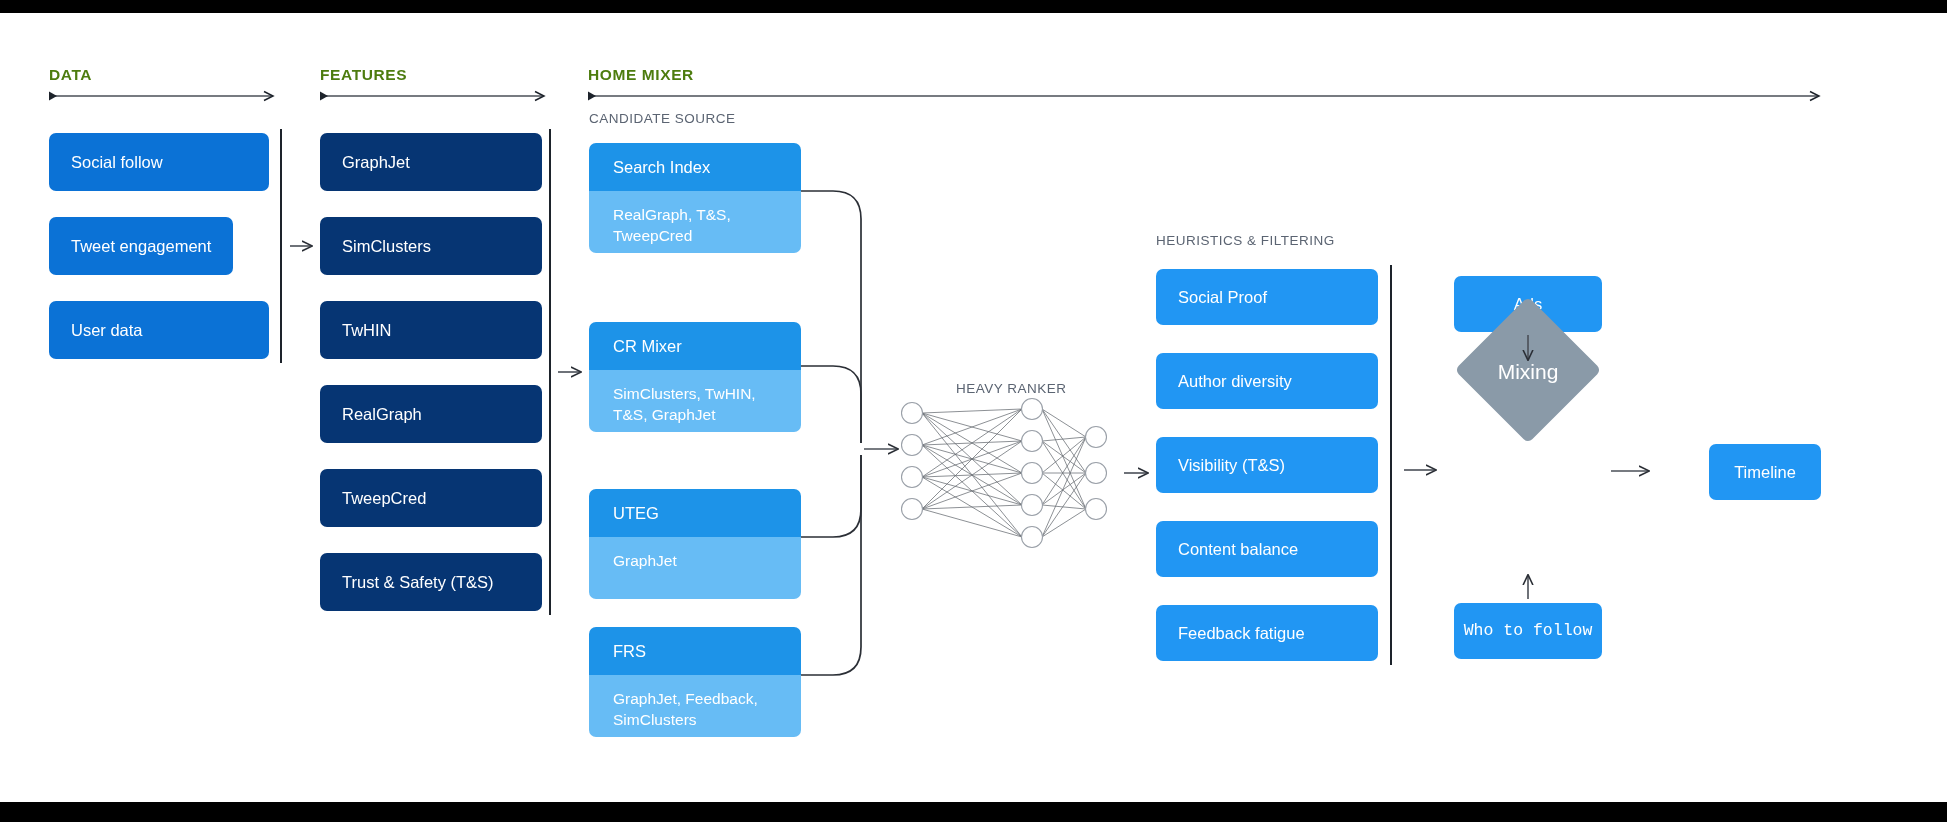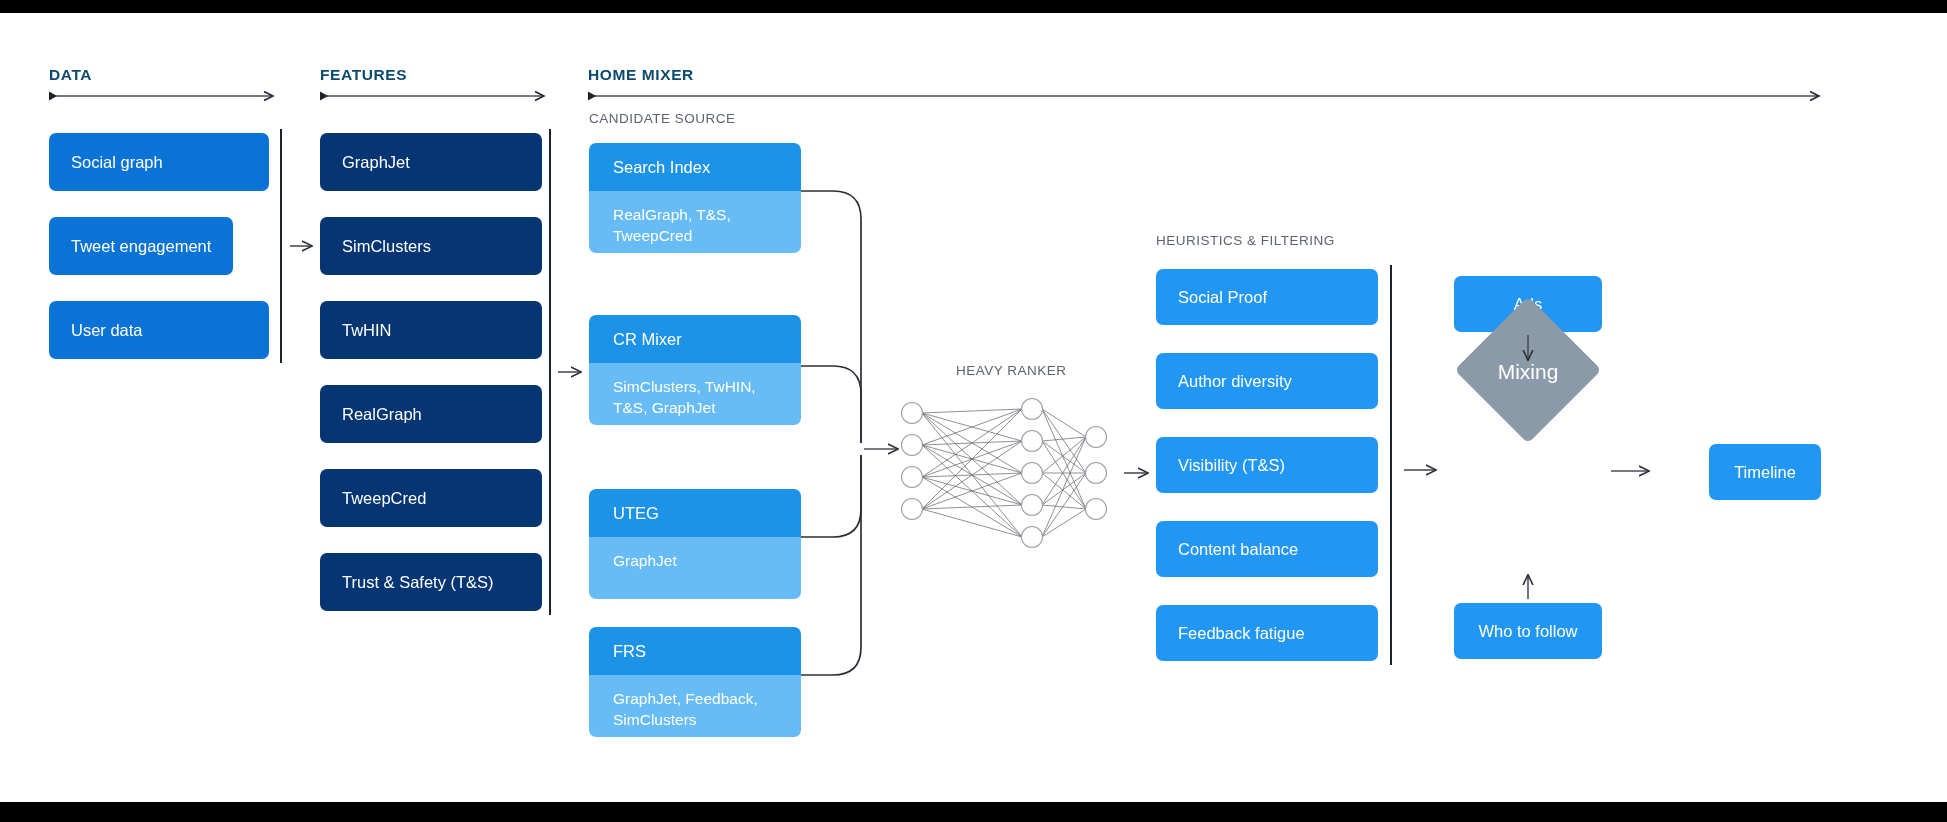--- a/index.html
+++ b/index.html
@@ -29,21 +29,21 @@
     height: 789px;
     background: #ffffff;
   }
 
   
   .stage-title {
     position: absolute;
     font-size: 15.5px;
     font-weight: bold;
     letter-spacing: 0.6px;
-    color: #0c4a6e;
+    color: #4d7c0f;
     white-space: nowrap;
   }
   .stage-rule {
     position: absolute;
     height: 10px;
   }
   .stage-rule svg { display: block; overflow: visible; }
 
   .sub-title {
     position: absolute;
@@ -166,25 +166,25 @@
     <div class="stage-title" style="left:588px; top:53px;">HOME MIXER</div>
     <div class="stage-rule" style="left:588px; top:78px; width:1232px;">
       <svg width="1232" height="10" viewBox="0 0 1232 10">
         <path d="M0 5 L1230 5" stroke="#4a4f57" stroke-width="1.5" fill="none"></path>
         <path d="M0 0.5 L8 5 L0 9.5 Z" fill="#1d232b"></path>
         <path d="M1222 0.5 L1231 5 L1222 9.5" stroke="#1d232b" stroke-width="1.5" fill="none"></path>
       </svg>
     </div>
 
     <div class="sub-title" style="left:589px; top:98px;">CANDIDATE SOURCE</div>
-    <div class="hr-label" style="left:956px; top:350px;">HEAVY RANKER</div>
+    <div class="hr-label" style="left:956px; top:368px;">HEAVY RANKER</div>
     <div class="sub-title" style="left:1156px; top:220px;">HEURISTICS &amp; FILTERING</div>
 
     <div class="box data" style="left:49px; top:120px; width:220px; height:58px;">
-      <span>Social graph</span>
+      <span>Social follow</span>
     </div>
     <div class="box data" style="left:49px; top:204px; width:184px; height:58px;">
       <span>Tweet engagement</span>
     </div>
     <div class="box data" style="left:49px; top:288px; width:220px; height:58px;">
       <span>User data</span>
     </div>
     <div class="rail" style="left:280px; top:116px; height:234px;"></div>
 
     <div class="box feature" style="left:320px; top:120px; width:222px; height:58px;">
@@ -205,21 +205,21 @@
     <div class="box feature" style="left:320px; top:540px; width:222px; height:58px;">
       <span>Trust &amp; Safety (T&amp;S)</span>
     </div>
     <div class="rail" style="left:549px; top:116px; height:486px;"></div>
 
     <div class="cs-card" style="left:589px; top:130px;">
       <div class="cs-head">Search Index</div>
       <div class="cs-body" style="height:62px;">RealGraph, T&amp;S, TweepCred</div>
     </div>
 
-    <div class="cs-card" style="left:589px; top:302px;">
+    <div class="cs-card" style="left:589px; top:309px;">
       <div class="cs-head">CR Mixer</div>
       <div class="cs-body" style="height:62px;">SimClusters, TwHIN, T&amp;S, GraphJet</div>
     </div>
 
     <div class="cs-card" style="left:589px; top:476px;">
       <div class="cs-head">UTEG</div>
       <div class="cs-body" style="height:62px;">GraphJet</div>
     </div>
 
     <div class="cs-card" style="left:589px; top:614px;">
@@ -244,21 +244,21 @@
     </div>
     <div class="rail" style="left:1390px; top:252px; height:400px;"></div>
 
     <div class="box out" style="left:1454px; top:263px; width:148px; height:56px;">
       <span>Ads</span>
     </div>
 
     <div class="diamond" style="left:1476px; top:305px; width:104px; height:104px;"></div>
     <div class="diamond-label" style="left:1454px; top:344px; width:148px; height:30px;">Mixing</div>
 
-    <div class="box out" style="left:1454px; top:590px; width:148px; height:56px;">
+    <div class="box out" style="left:1454px; top:590px; width:148px; height:56px;font-family:Liberation Mono, monospace;">
       <span>Who to follow</span>
     </div>
 
     <div class="box out" style="left:1665px; top:431px; width:112px; height:56px;margin-left:44px;">
       <span>Timeline</span>
     </div>
 
     <svg class="overlay" viewBox="0 0 1947 789">
       <defs>
         <marker id="ah" viewBox="0 0 10 10" refX="9" refY="5" markerWidth="7" markerHeight="7" orient="auto-start-reverse">

